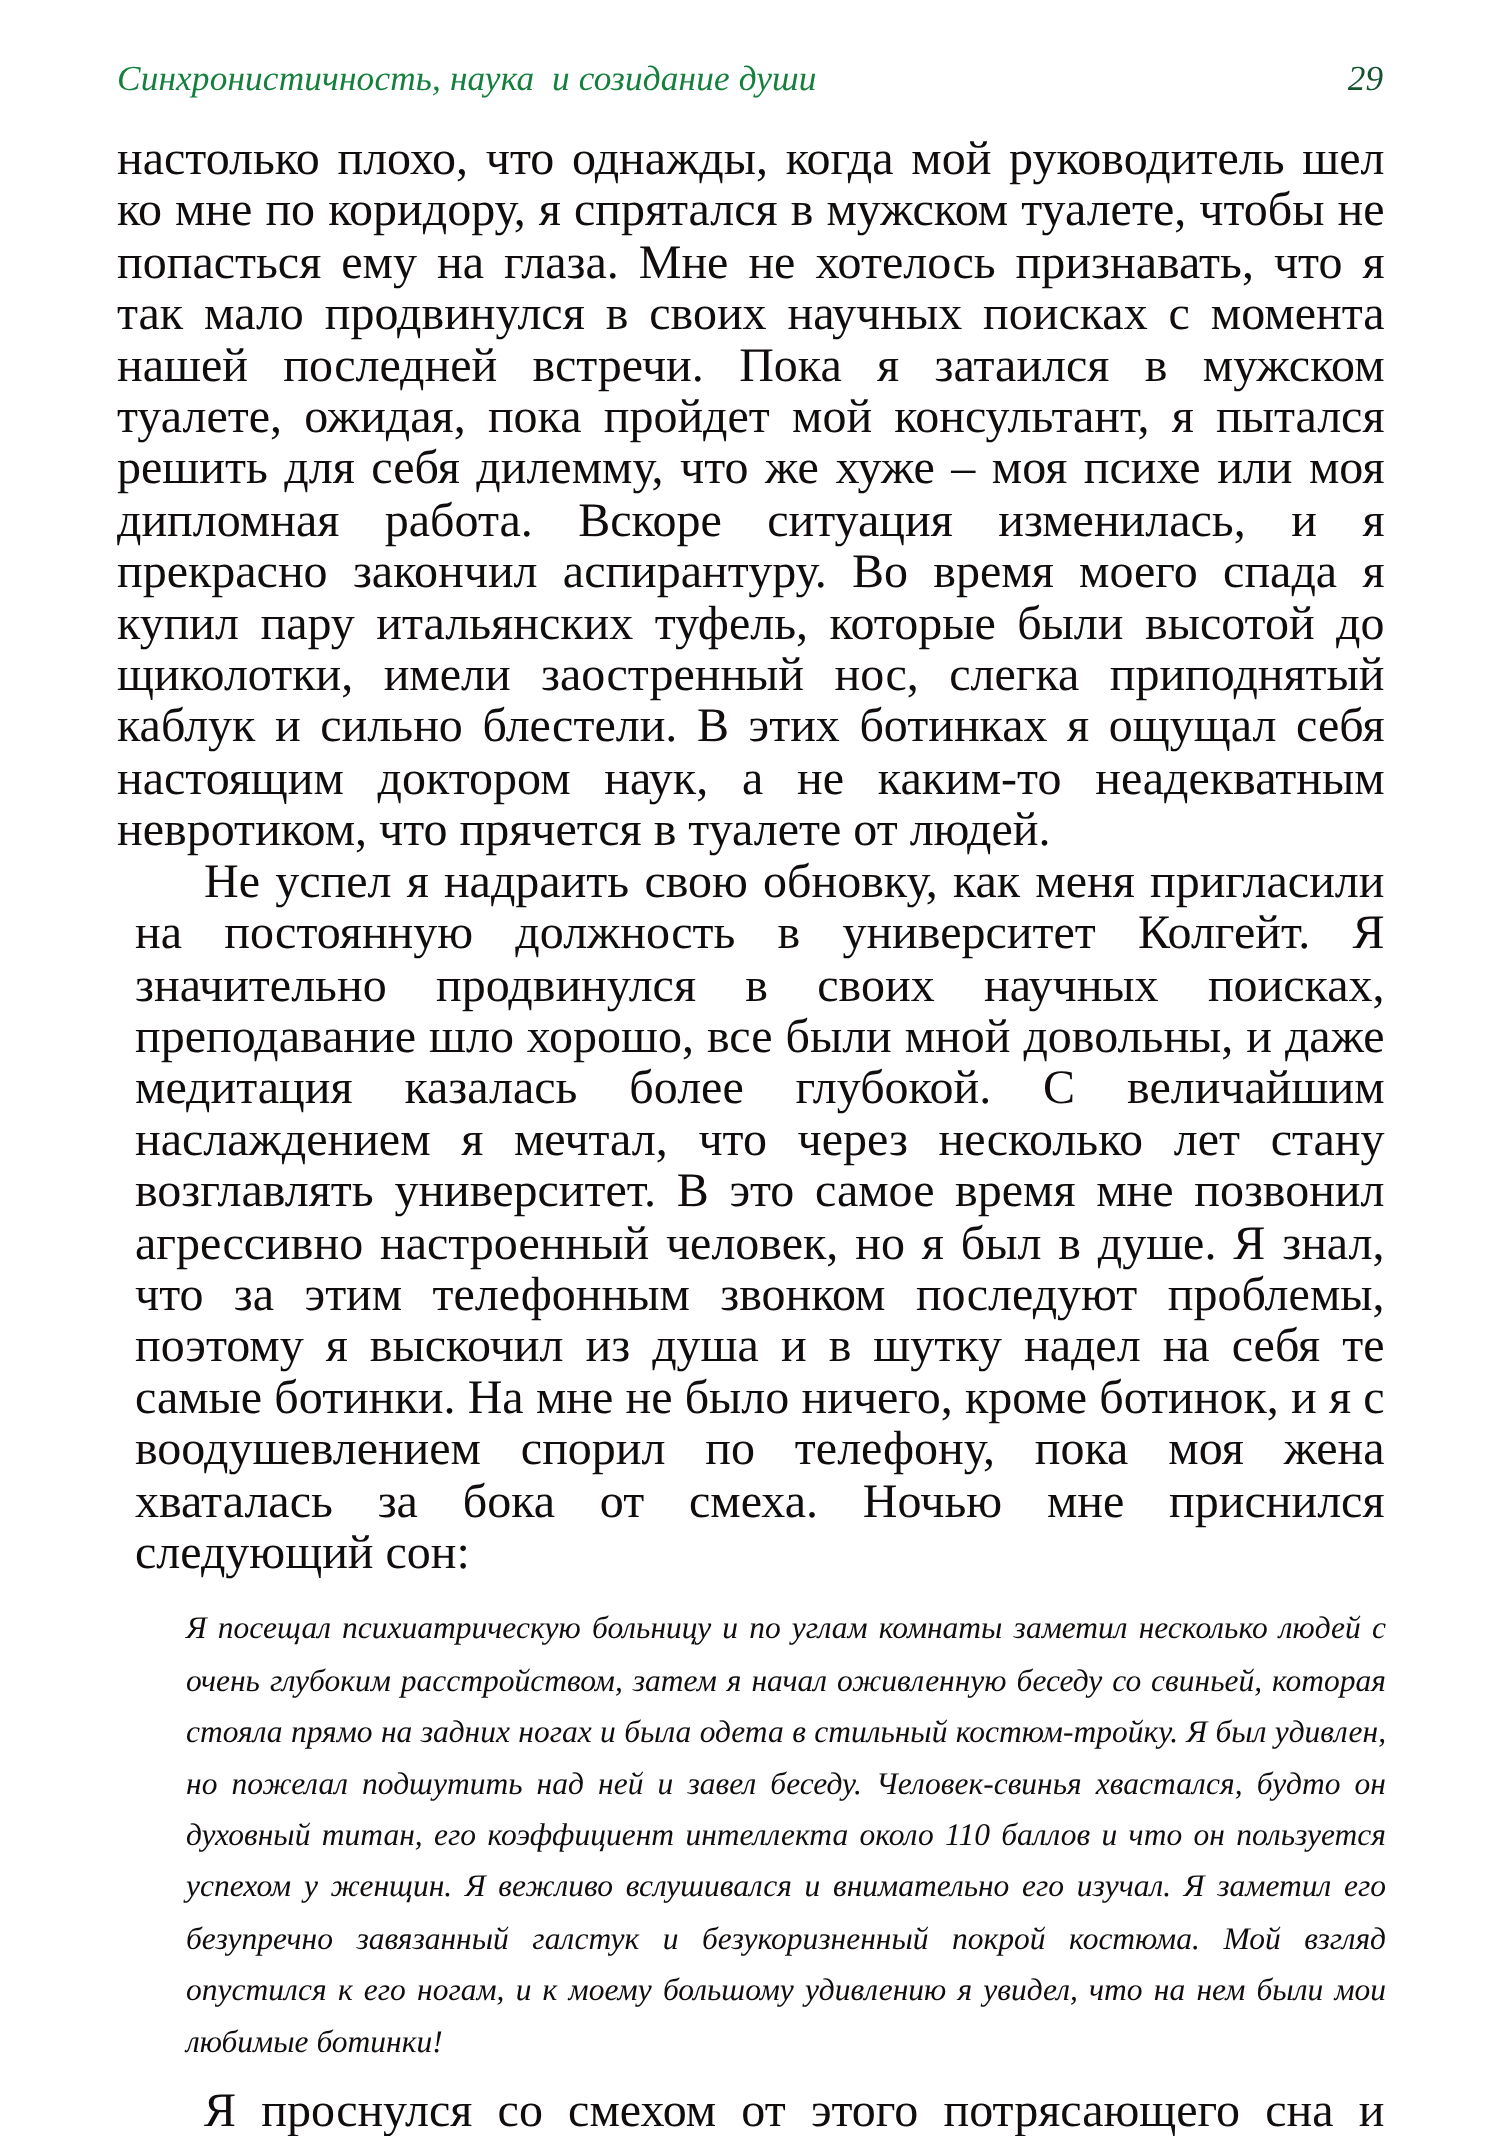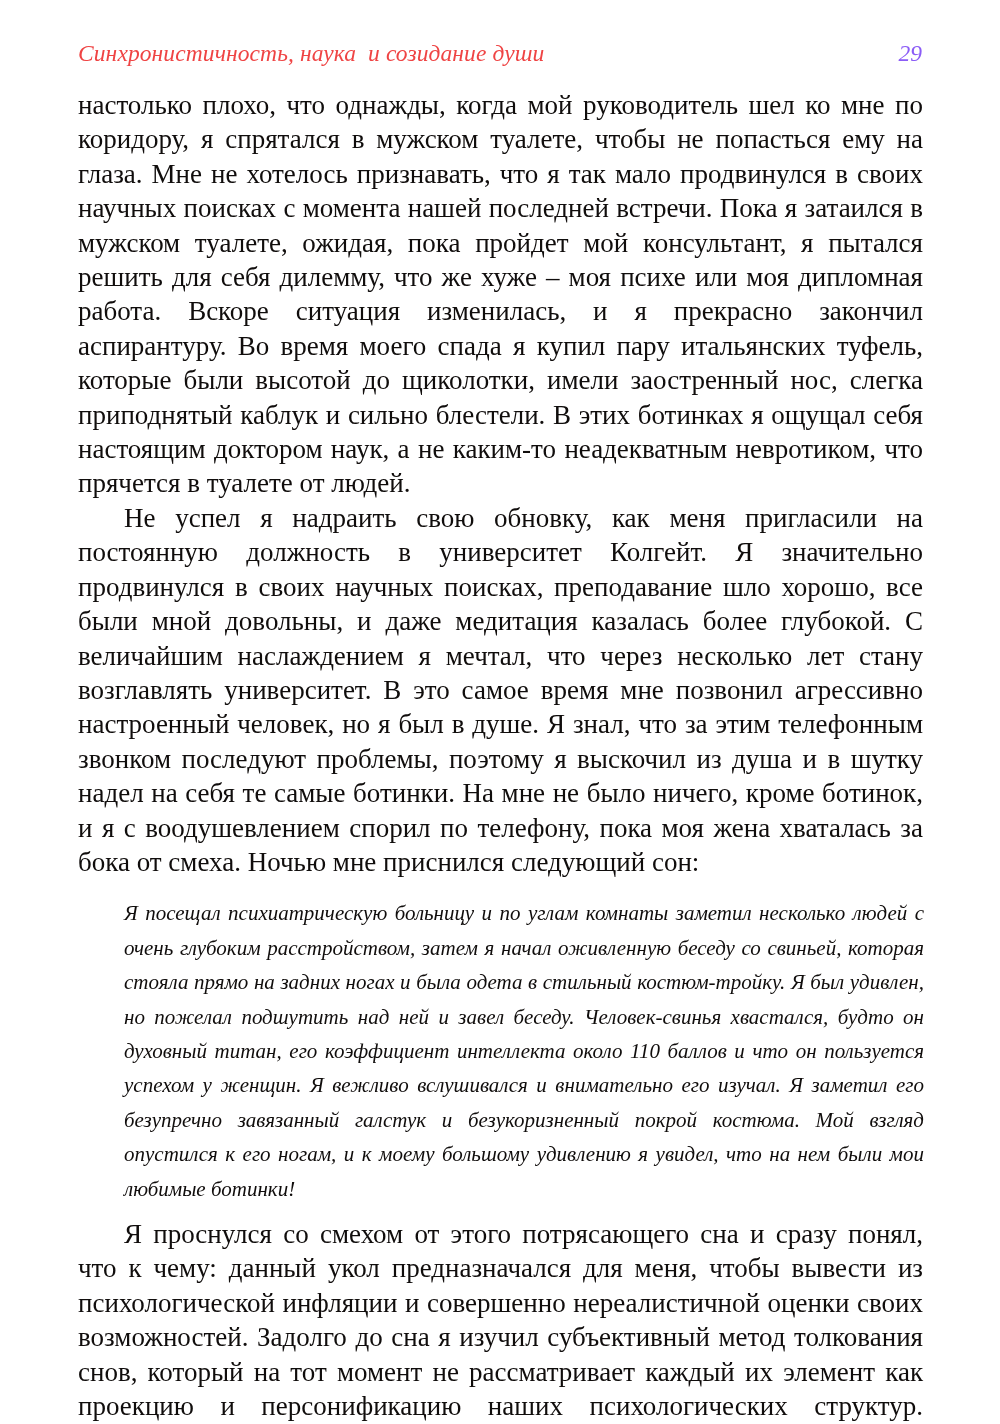--- a/index.html
+++ b/index.html
@@ -28,47 +28,48 @@
     height: 34px;
     display: flex;
     align-items: baseline;
     justify-content: space-between;
   }
   .running-head-title {
     font-style: italic;
     font-size: 23.5px;
     letter-spacing: 0.1px;
     white-space: pre;
-    color: #ef4444;
+    color: #15803d;
   }
   .running-head-folio {
     font-style: italic;
     font-size: 23.5px;
-    color: #8b5cf6;
+    color: #14532d;
   }
 
   
   .text-column {
     position: absolute;
     top: 88px;
     left: 78px;
     width: 845px;
   }
 
   .para {
     margin: 0;
-    font-size: 27px;
+    font-size: 32px;
     line-height: 34.4px;
     text-align: justify;
     text-justify: inter-word;
     hyphens: manual;
     color: #100d0c;
   }
   .para.indent {
     text-indent: 46px;
+    margin-left: 12px;
   }
   .para + .para {
     margin-top: 0;
   }
 
   
   .blockquote {
     margin: 17px 0 11px 0;
     padding: 0;
     width: 800px;

